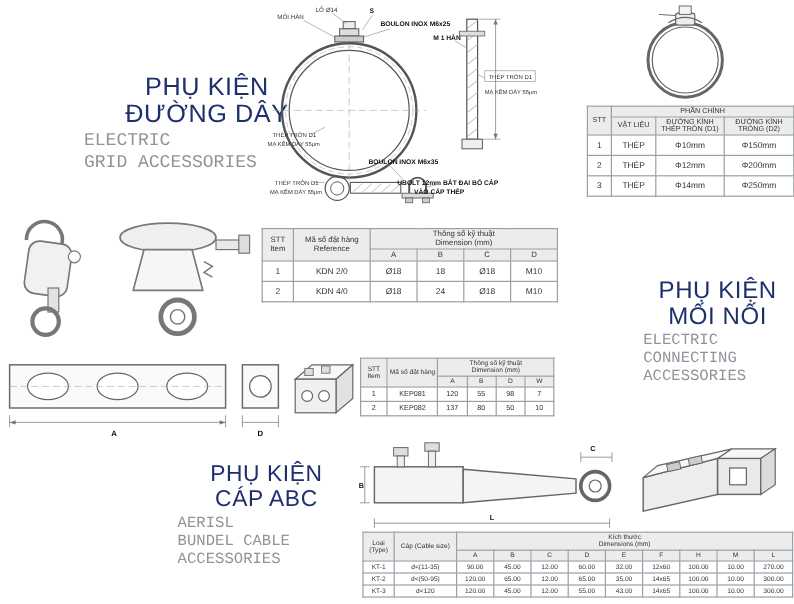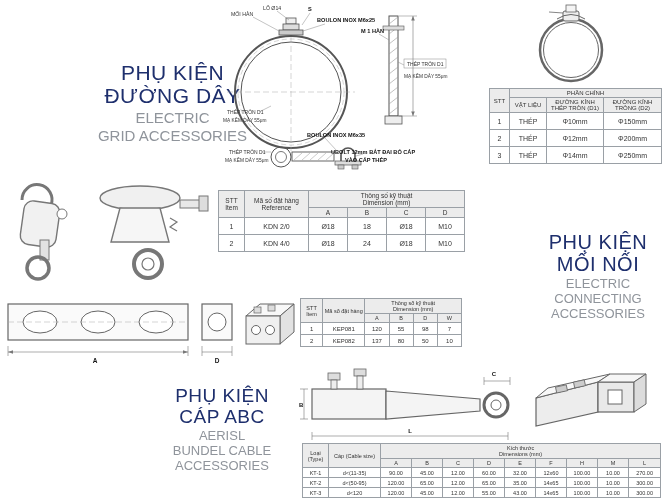--- a/index.html
+++ b/index.html
@@ -1,20 +1,20 @@
 <!DOCTYPE html>
 <html><head>
 <meta charset="utf-8">
 <style>
   * { margin:0; padding:0; box-sizing:border-box; }
   body { font-family:"Liberation Sans", sans-serif; background:#fff; }
   .page { position:relative; width:662px; height:503px; background:#ffffff; overflow:hidden; }
   .abs { position:absolute; }
   .vn-title { color:#1e2f6d; font-weight:normal; text-align:center; white-space:pre-line; line-height:1.08; letter-spacing:0.5px; }
-  .en-title { color:#8f949b; text-align:center; white-space:pre-line; line-height:1.15; margin-top:2px; }
+  .en-title { color:#8f949b; text-align:left; white-space:pre-line; line-height:1.15; margin-top:2px;font-family:Liberation Mono, monospace; }
   table { border-collapse:collapse; width:100%; table-layout:fixed; background:#fff; }
   th, td { border:1px solid #9aa0a6; text-align:center; vertical-align:middle; padding:1px; color:#333; overflow:hidden; }
   thead th { background:#ececec; font-weight:normal; white-space:pre-line; }
   .t-ring th { font-size:6px; }
   .t-ring td { font-size:7px; height:17px; }
   .t-kdn th { font-size:6.5px; }
   .t-kdn td { font-size:7px; height:17px; }
   .t-kep th { font-size:5.5px; }
   .t-kep td { font-size:6px; height:12px; }
   .t-abc th { font-size:5.5px; }

